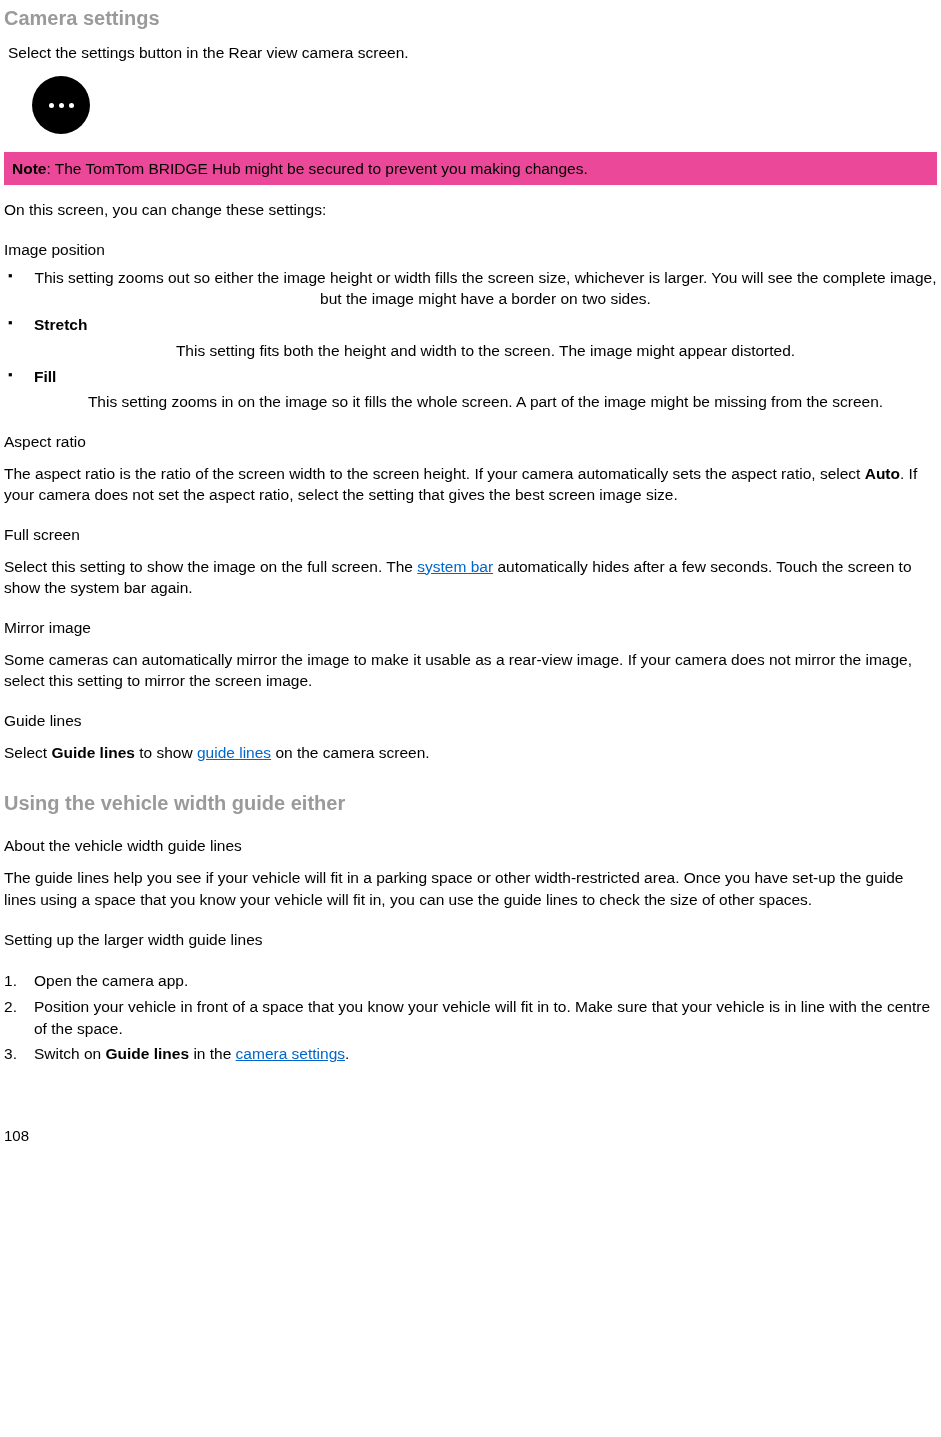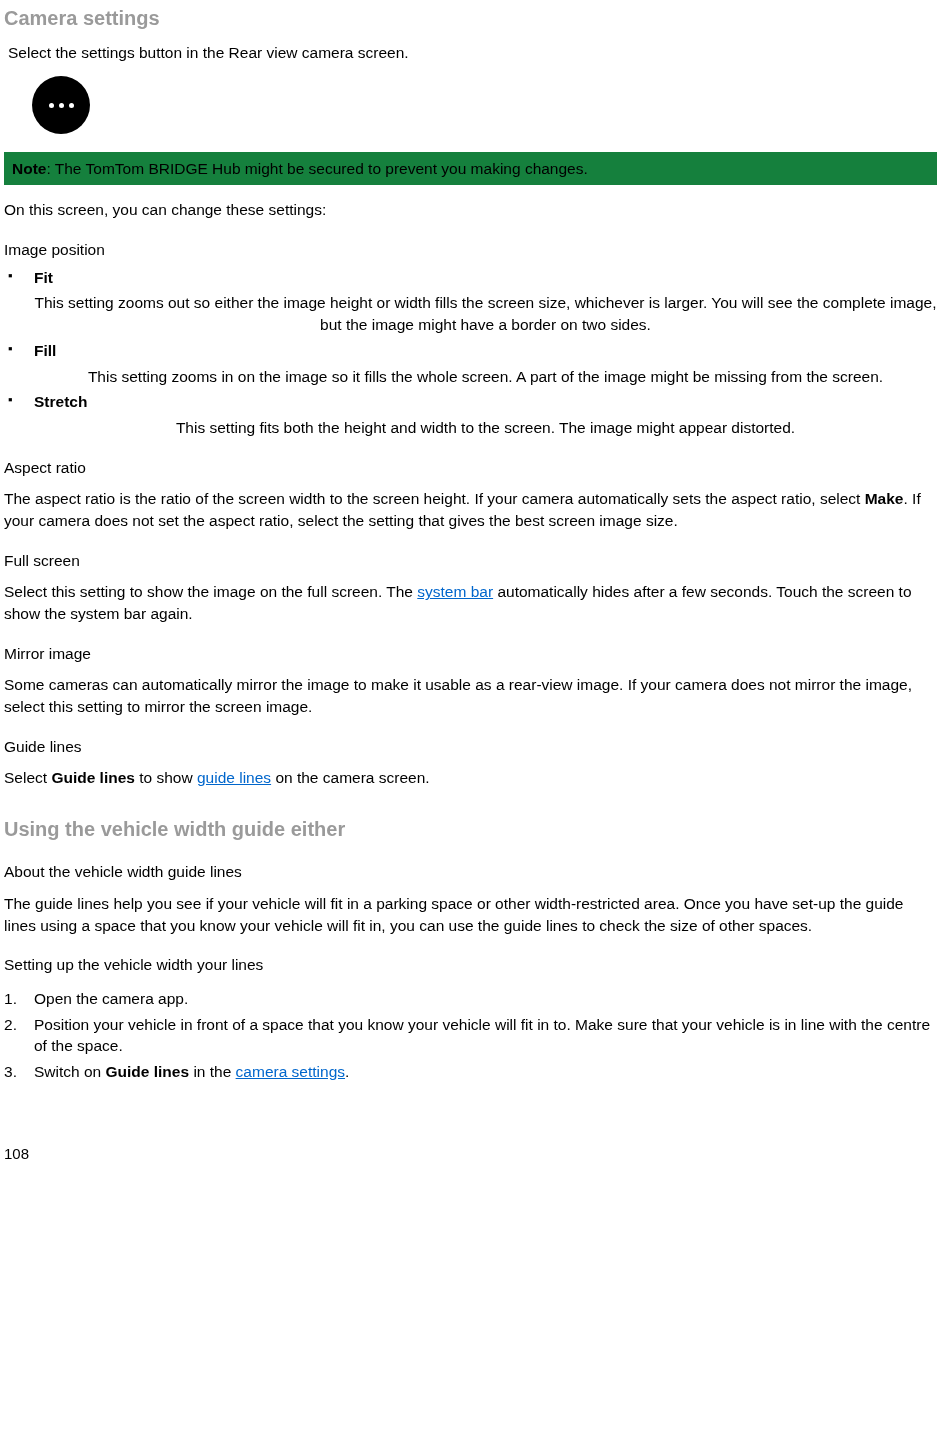--- a/index.html
+++ b/index.html
@@ -34,21 +34,21 @@
       width: 5px;
       height: 5px;
       background: #fff;
       border-radius: 50%;
       top: 27px;
     }
     .settings-icon .d1 { left: 17px; }
     .settings-icon .d2 { left: 27px; }
     .settings-icon .d3 { left: 37px; }
     .note-box {
-      background: #15803d;
+      background: #ec4899;
       padding: 6px 8px;
       margin: 6px 0 14px 0;
     }
     .note-box .label {
       font-weight: bold;
     }
     .para {
       margin: 10px 0;
     }
     .subheading {
@@ -83,21 +83,21 @@
       text-align: center;
     }
     a.link {
       color: #0066cc;
     }
     .bold {
       font-weight: bold;
     }
     ol.steps {
       padding-left: 0;
-      margin: 12px 0;
+      margin: 20px 0;
       list-style: none;
       counter-reset: step;
     }
     ol.steps > li {
       counter-increment: step;
       position: relative;
       padding-left: 30px;
       margin: 4px 0;
     }
     ol.steps > li::before {
@@ -127,57 +127,56 @@
 
 <div class="note-box">
   <span class="label">Note</span><span>: The TomTom BRIDGE Hub might be secured to prevent you making changes.</span>
 </div>
 
 <div class="para">On this screen, you can change these settings:</div>
 
 <div class="subheading">Image position</div>
 <ul class="square">
   <li>
-    <span class="item-title">Fit</span>
     <span class="item-desc">This setting zooms out so either the image height or width fills the screen size, whichever is larger. You will see the complete image, but the image might have a border on two sides.</span>
+  </li>
+  <li>
+    <span class="item-title">Stretch</span>
+    <span class="item-desc">This setting fits both the height and width to the screen. The image might appear distorted.</span>
   </li>
   <li>
     <span class="item-title">Fill</span>
     <span class="item-desc">This setting zooms in on the image so it fills the whole screen. A part of the image might be missing from the screen.</span>
   </li>
-  <li>
-    <span class="item-title">Stretch</span>
-    <span class="item-desc">This setting fits both the height and width to the screen. The image might appear distorted.</span>
-  </li>
 </ul>
 
 <div class="subheading">Aspect ratio</div>
 <div class="para">
-  <span>The aspect ratio is the ratio of the screen width to the screen height. If your camera automatically sets the aspect ratio, select </span><span class="bold">Make</span><span>. If your camera does not set the aspect ratio, select the setting that gives the best screen image size.</span>
+  <span>The aspect ratio is the ratio of the screen width to the screen height. If your camera automatically sets the aspect ratio, select </span><span class="bold">Auto</span><span>. If your camera does not set the aspect ratio, select the setting that gives the best screen image size.</span>
 </div>
 
 <div class="subheading">Full screen</div>
 <div class="para">
   <span>Select this setting to show the image on the full screen. The </span><a href="#" class="link">system bar</a><span> automatically hides after a few seconds. Touch the screen to show the system bar again.</span>
 </div>
 
 <div class="subheading">Mirror image</div>
 <div class="para">Some cameras can automatically mirror the image to make it usable as a rear-view image. If your camera does not mirror the image, select this setting to mirror the screen image.</div>
 
 <div class="subheading">Guide lines</div>
 <div class="para">
   <span>Select </span><span class="bold">Guide lines</span><span> to show </span><a href="#" class="link">guide lines</a><span> on the camera screen.</span>
 </div>
 
 <h1 class="section-title" style="margin-top:26px;">Using the vehicle width guide either</h1>
 
 <div class="subheading">About the vehicle width guide lines</div>
 <div class="para">The guide lines help you see if your vehicle will fit in a parking space or other width-restricted area. Once you have set-up the guide lines using a space that you know your vehicle will fit in, you can use the guide lines to check the size of other spaces.</div>
 
-<div class="subheading">Setting up the vehicle width your lines</div>
+<div class="subheading">Setting up the larger width guide lines</div>
 <ol class="steps">
   <li>
     <span>Open the camera app.</span>
   </li>
   <li>
     <span>Position your vehicle in front of a space that you know your vehicle will fit in to. Make sure that your vehicle is in line with the centre of the space.</span>
   </li>
   <li>
     <span>Switch on </span><span class="bold">Guide lines</span><span> in the </span><a href="#" class="link">camera settings</a><span>.</span>
   </li>

